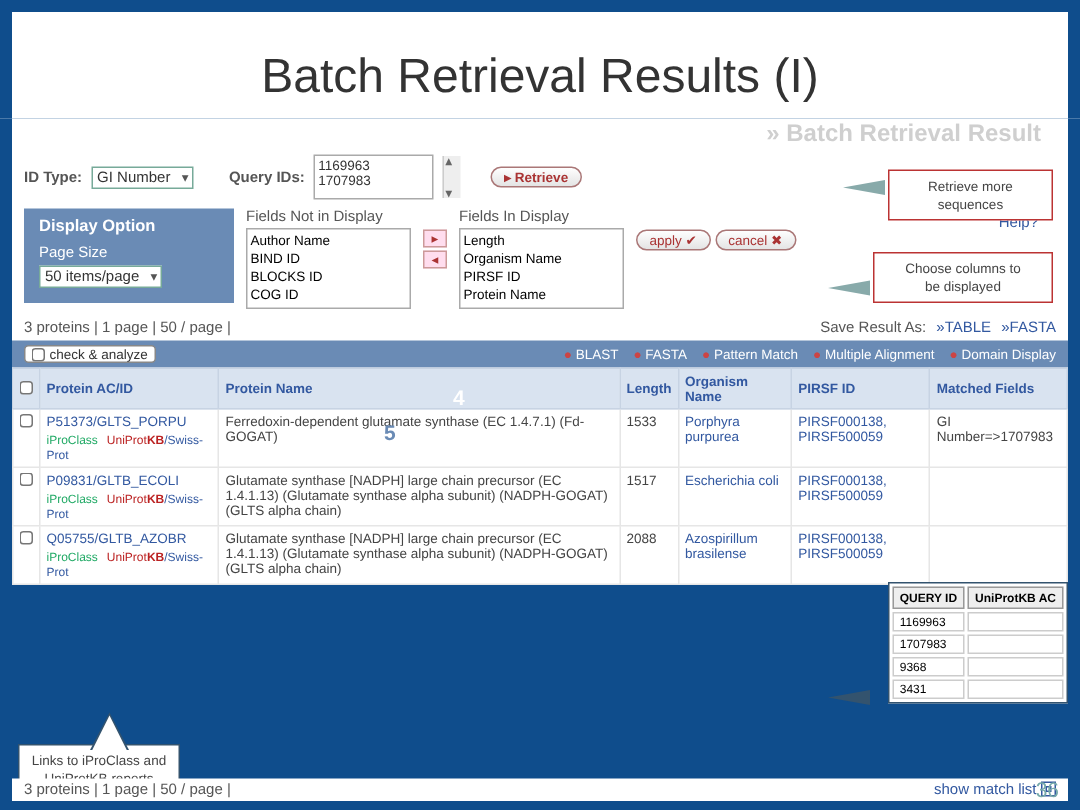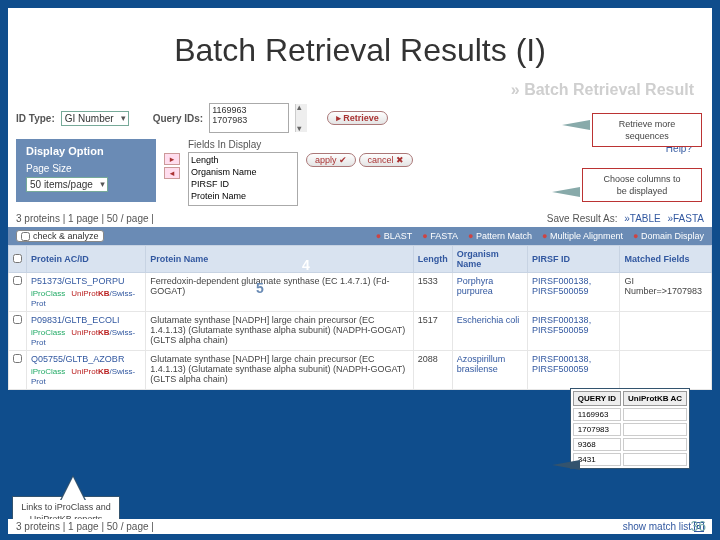--- a/index.html
+++ b/index.html
@@ -133,20 +133,29 @@
     <span style="width:8px"></span>
     <span class="btn">▸ <span>Retrieve</span></span>
   </div>
 
   <div class="display-opt">
     <div class="do-left">
       <h4>Display Option</h4>
       <div class="lab">Page Size</div>
       <span class="select" style="margin-top:3px; background:#fff; color:#333;">50 items/page</span>
     </div>
+    <div class="do-col">
+      <div class="hdr">Fields Not in Display</div>
+      <div class="listbox">
+        <div>Author Name</div>
+        <div>BIND ID</div>
+        <div>BLOCKS ID</div>
+        <div>COG ID</div>
+      </div>
+    </div>
     <div class="mover">
       <div class="mb">▸</div>
       <div class="mb">◂</div>
     </div>
     <div class="do-col">
       <div class="hdr">Fields In Display</div>
       <div class="listbox">
         <div>Length</div>
         <div>Organism Name</div>
         <div>PIRSF ID</div>
@@ -238,21 +247,21 @@
 sequences</div>
 <div class="arrow-l" style="top:120px; right:130px;"></div>
 
 <div class="callout" style="top: 168px; right: 18px; width: 120px; white-space: pre-line;">Choose columns to
 be displayed</div>
 <div class="arrow-l" style="top:187px; right:140px;"></div>
 
 <div class="num4" style="top:257px; left:302px;">4</div>
 <div class="num5" style="top:280px; left:256px;">5</div>
 
-<table class="minitable" style="top:388px; right:30px;">
+<table class="minitable" style="top:388px; right:8px;">
   <tbody>
       <tr>
         <th>QUERY ID</th>
         <th>UniProtKB AC</th>
       </tr>
   <tr>
         <td>1169963</td>
         <td></td>
       </tr>
   <tr>

